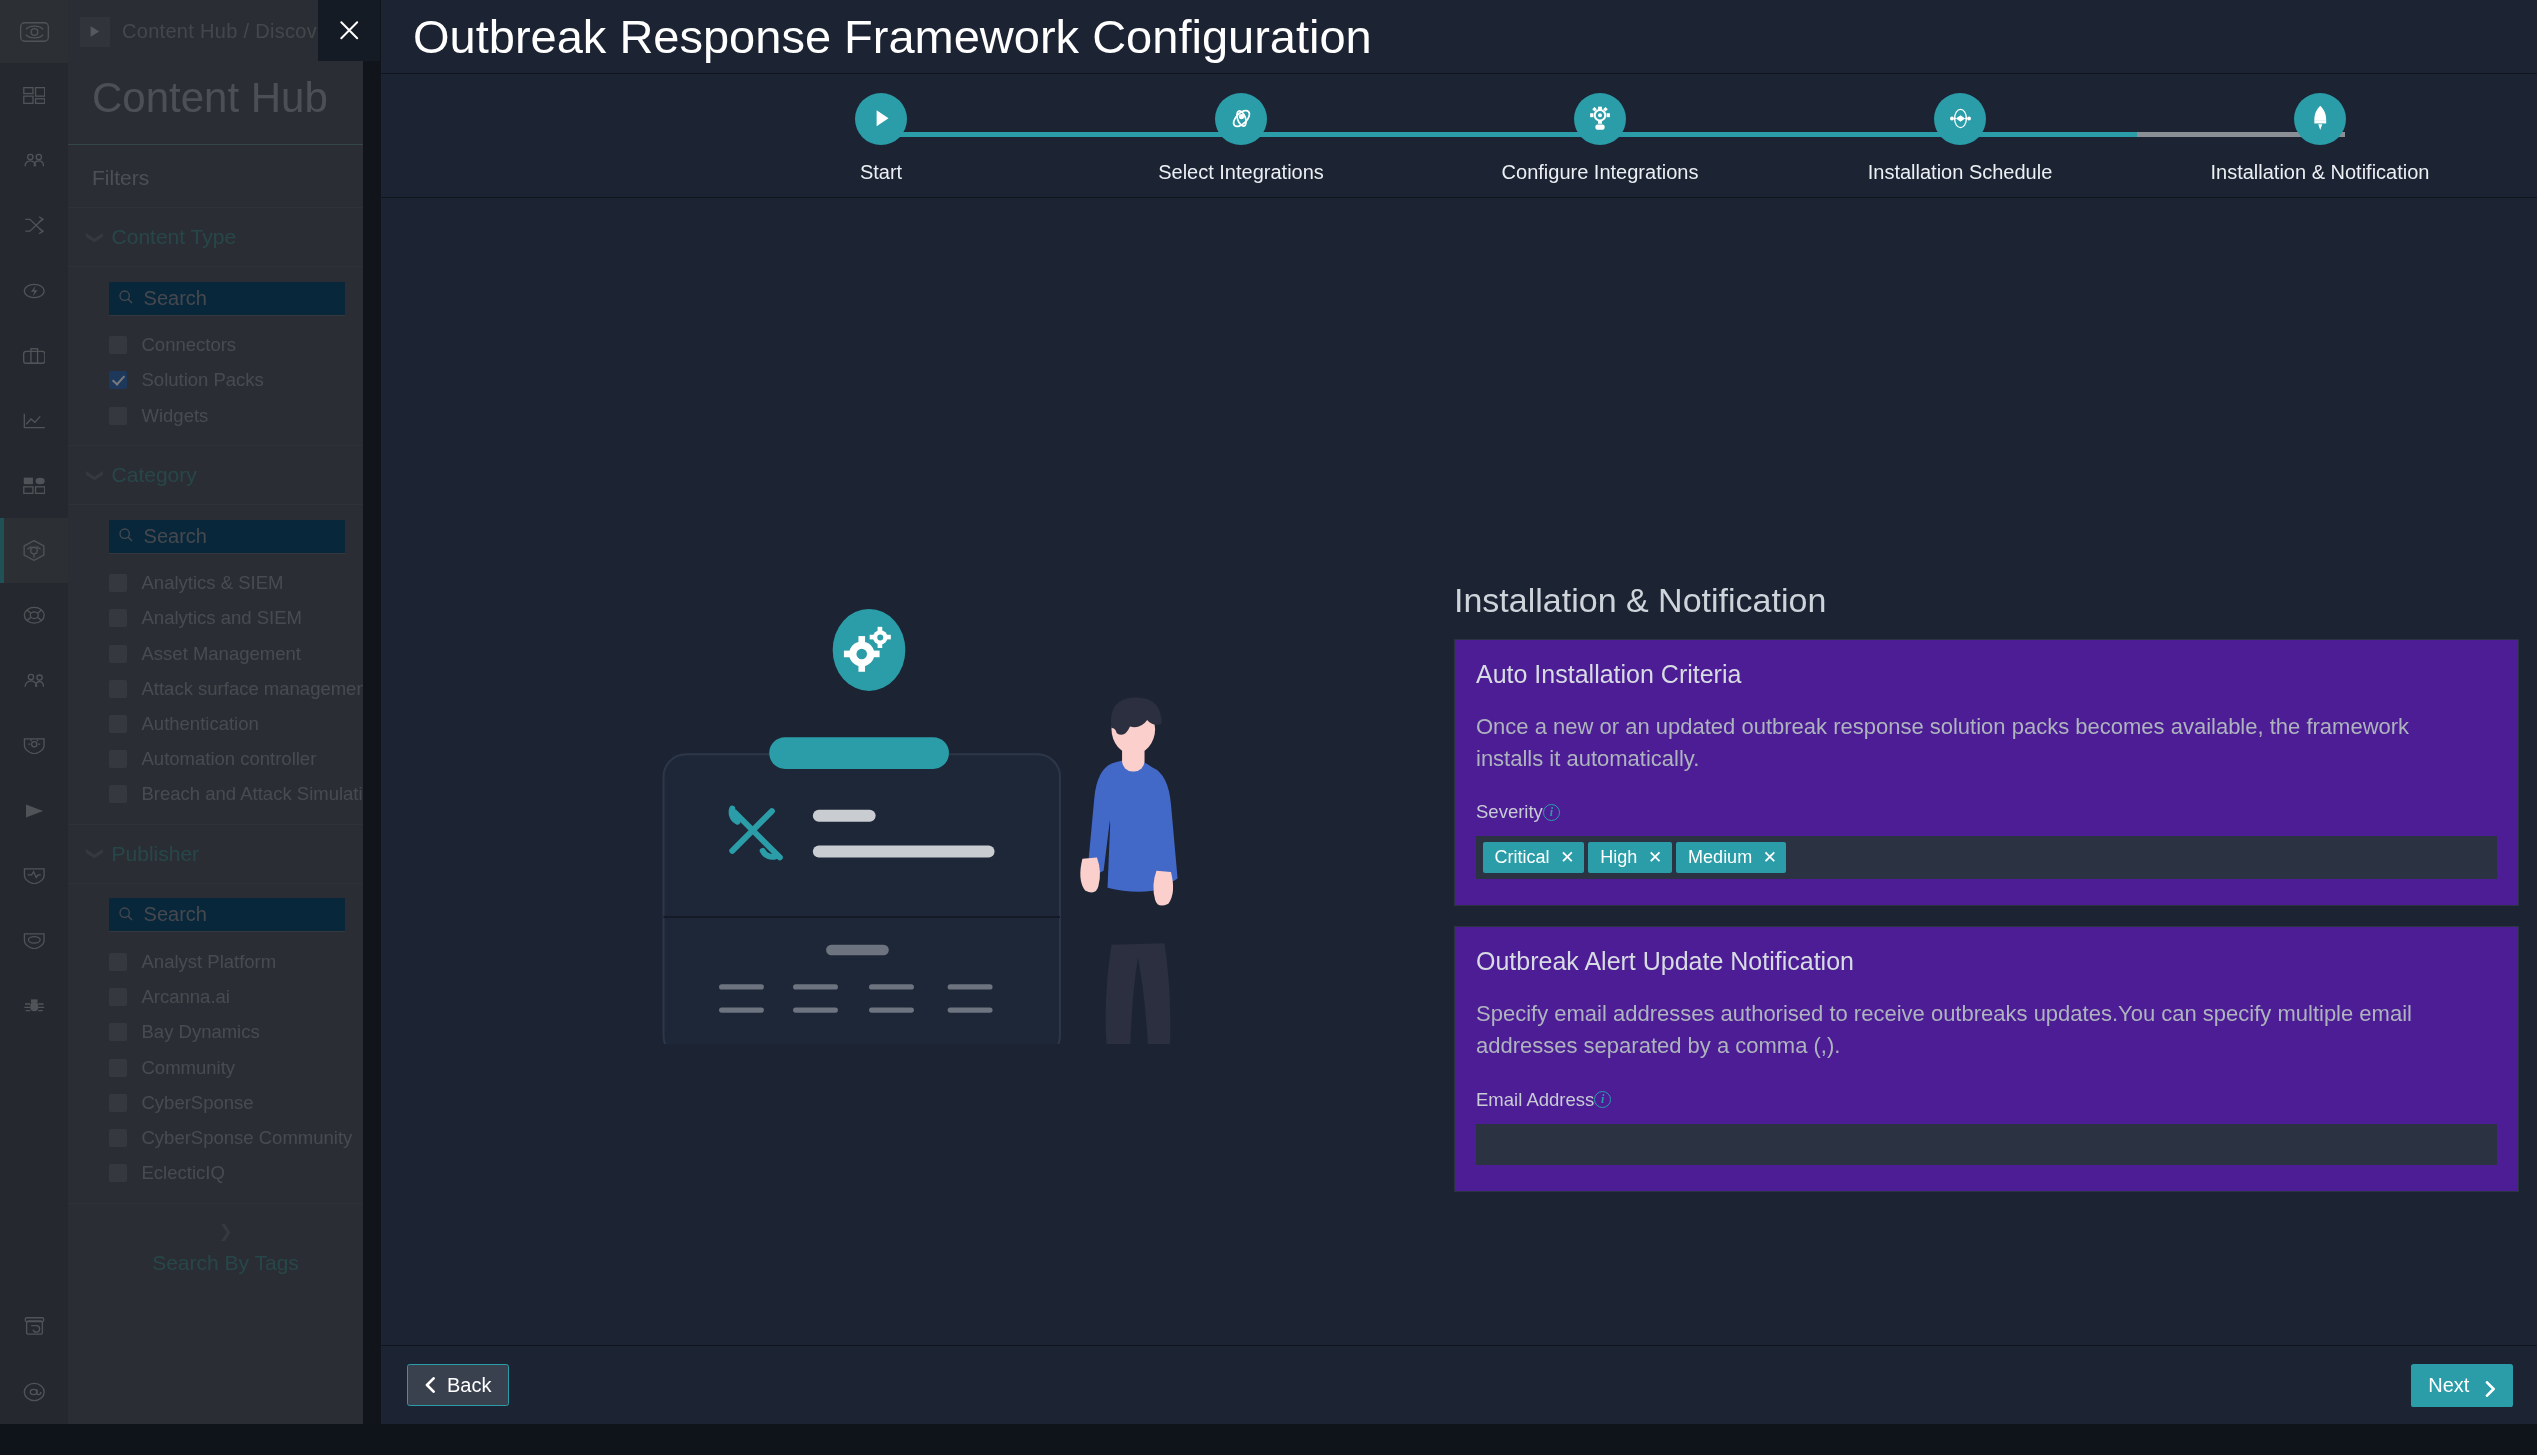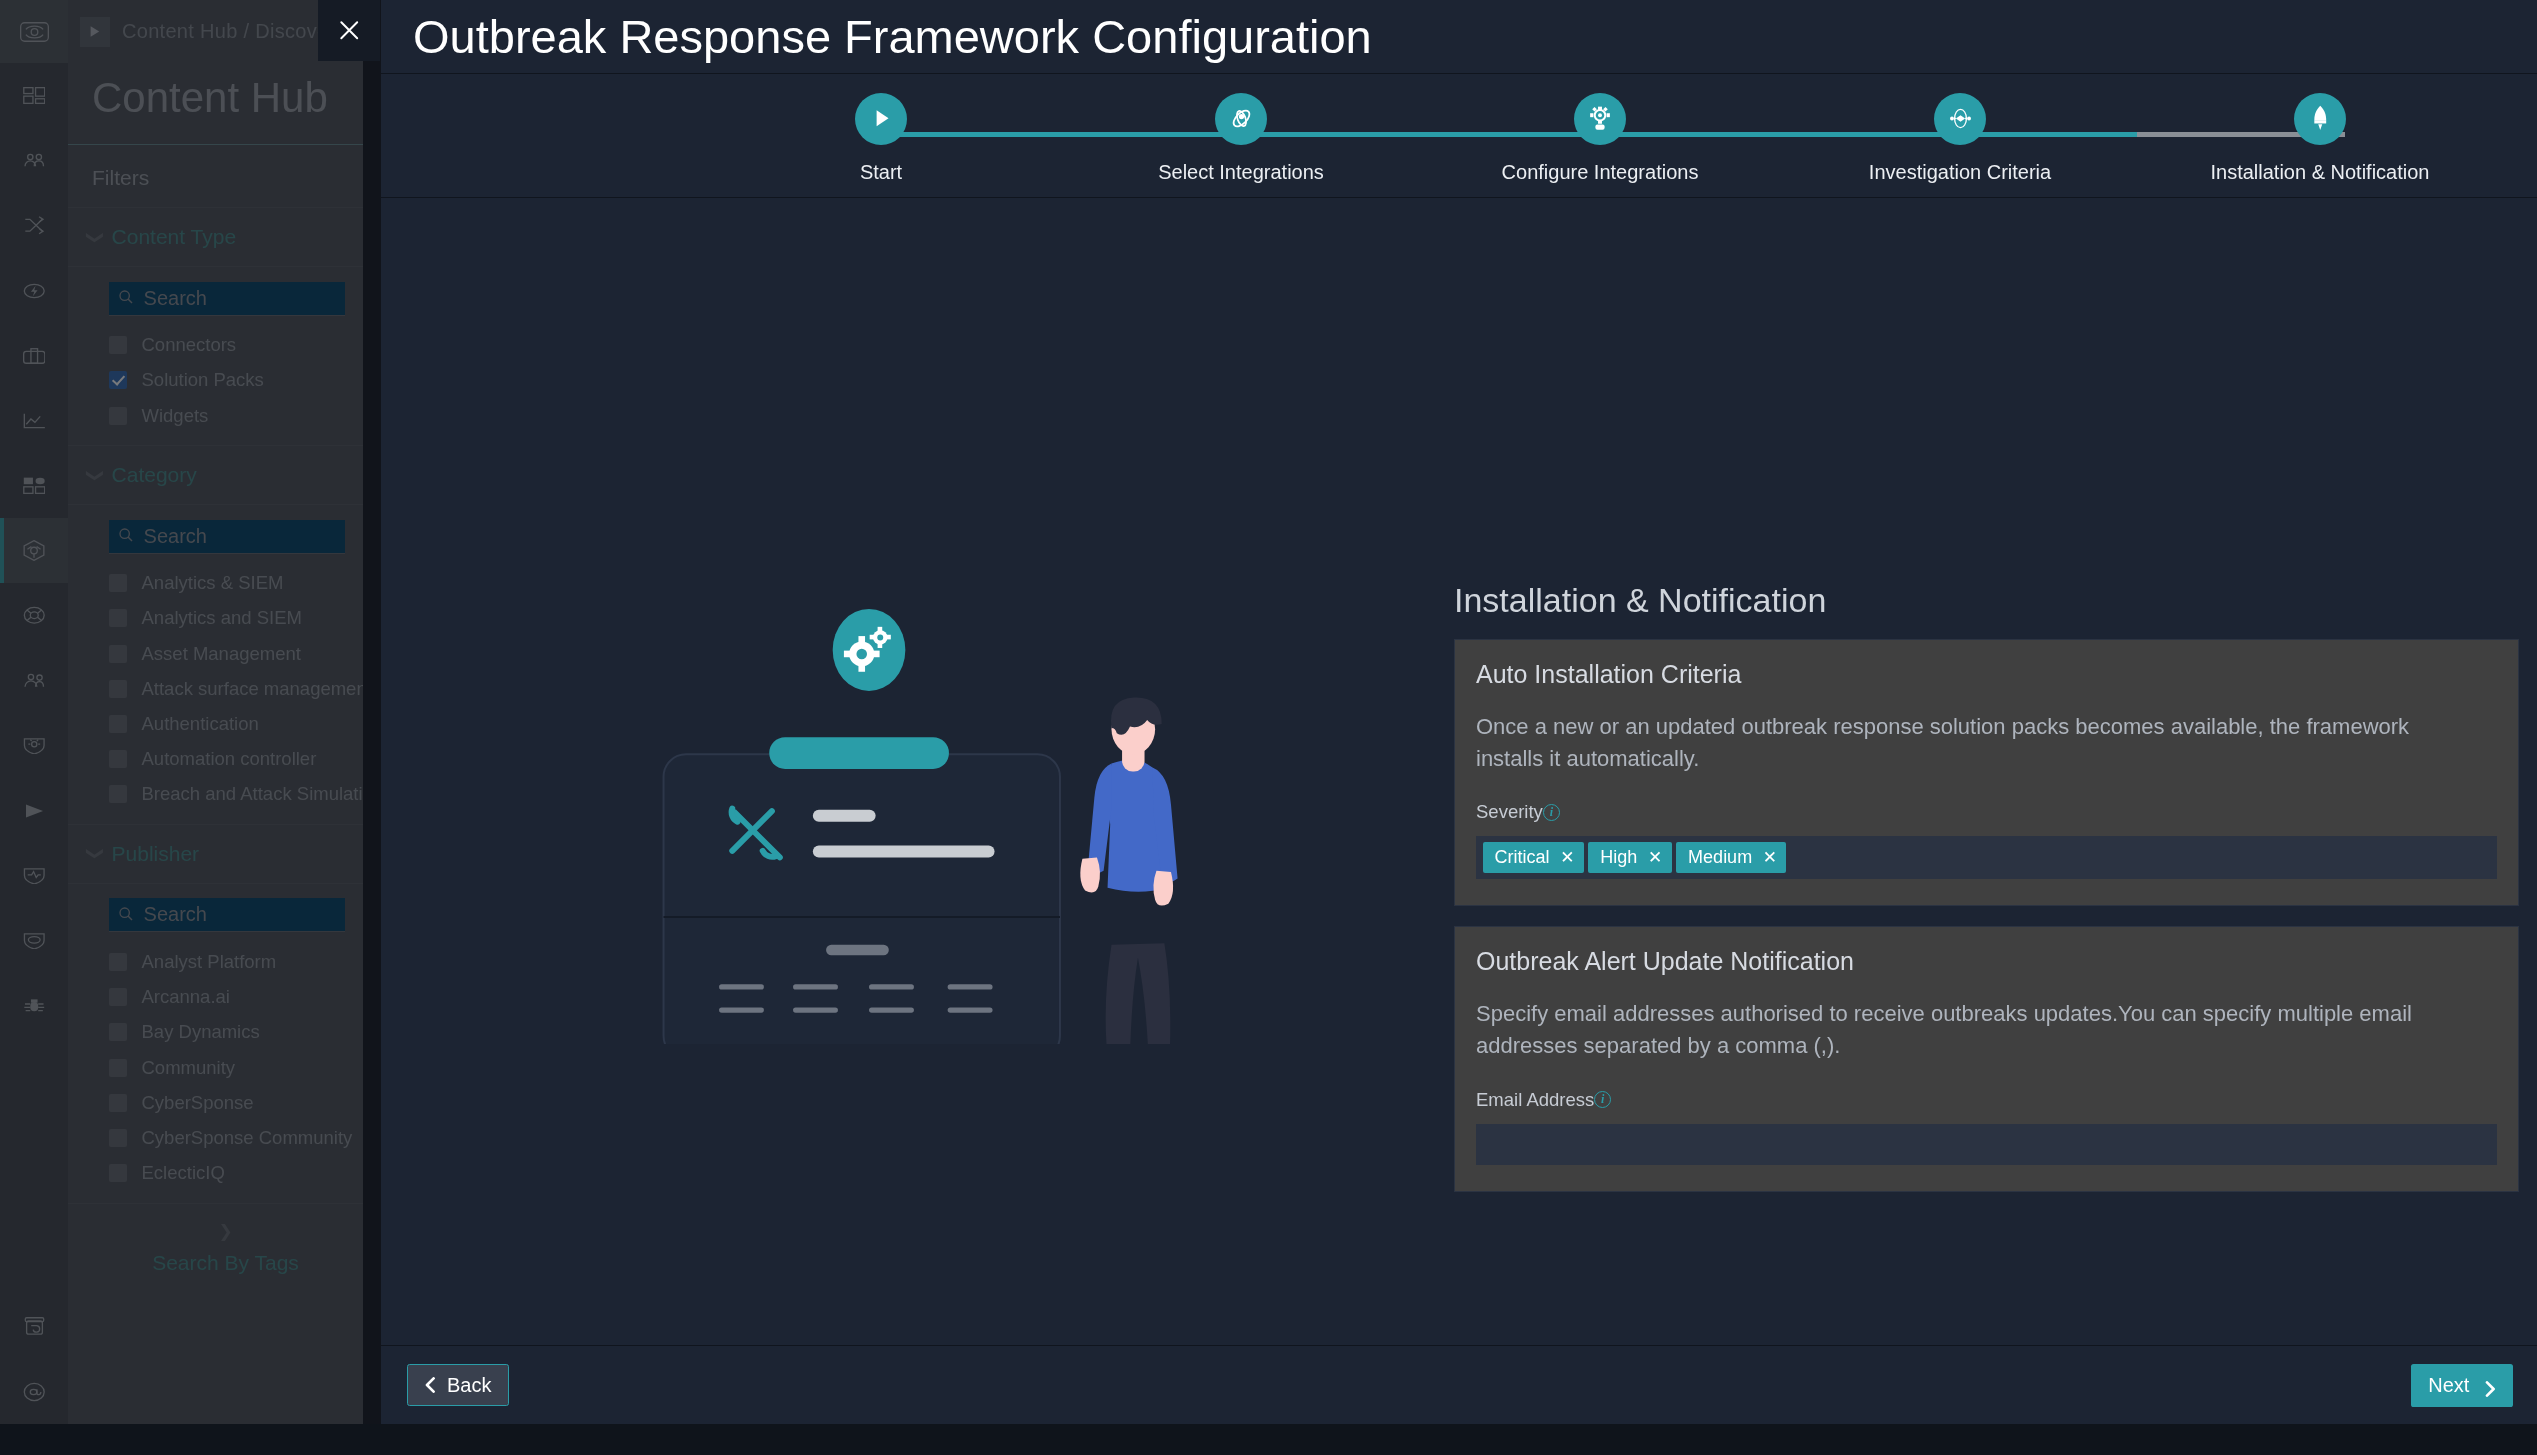--- a/index.html
+++ b/index.html
@@ -131,21 +131,21 @@
   
   .modal-body { flex: 1 1 auto; position: relative; overflow: hidden; }
 
   
   .illus { position: absolute; left: 268px; top: 383px; width: 555px; height: 463px; }
 
   
   .pane { position: absolute; left: 1073px; top: 383px; width: 1065px; }
   .pane-title { color: #cfd4db; font-size: 34px; font-weight: 400; margin-bottom: 18.5px; }
   .card {
-    background: #404040; border: 1.3px solid #2b3342; margin-bottom: 20px;
+    background: #4c1d95; border: 1.3px solid #2b3342; margin-bottom: 20px;
     padding: 20px 21px 26.4px 21px;
   }
   .card-title { color: #d7dbe2; font-size: 25px; font-weight: 400; margin-bottom: 22.5px; }
   .card-desc { color: #aeb4bd; font-size: 22px; line-height: 1.45; margin-bottom: 26.4px; max-width: 991px; }
   .field-label {
     display: flex; align-items: center; gap: 0;
     color: #c7ccd4; font-size: 18.5px; margin-bottom: 13.2px;
   }
   .info-i {
     width: 17px; height: 17px; border: 1.3px solid #2a9da8; border-radius: 50%;
@@ -497,21 +497,21 @@
           <div class="step" style="left: 1579px;">
             <div class="step-circle">
               <svg width="25" height="21" viewBox="0 0 38 32">
                 <ellipse cx="19" cy="16" rx="9" ry="14" fill="none" stroke="#fff" stroke-width="2"></ellipse>
                 <circle cx="6" cy="16" r="3" fill="#fff"></circle>
                 <circle cx="32" cy="16" r="3" fill="#fff"></circle>
                 <path d="M19 11l7 5-7 5-7-5z" fill="#fff"></path>
                 <path d="M9 16h3M26 16h3" stroke="#fff" stroke-width="2"></path>
               </svg>
             </div>
-            <div class="step-label">Investigation Criteria</div>
+            <div class="step-label">Installation Schedule</div>
           </div>
           <div class="step" style="left: 1939px;">
             <div class="step-circle">
               <svg width="18.5" height="26.4" viewBox="0 0 28 40">
                 <path d="M14 1c7 7 9 14 9 22H5c0-8 2-15 9-22z" fill="#fff"></path>
                 <path d="M5 23h18v5H5z" fill="#fff"></path>
                 <path d="M11 29h6l-3 9z" fill="#fff"></path>
               </svg>
             </div>
             <div class="step-label">Installation &amp; Notification</div>

